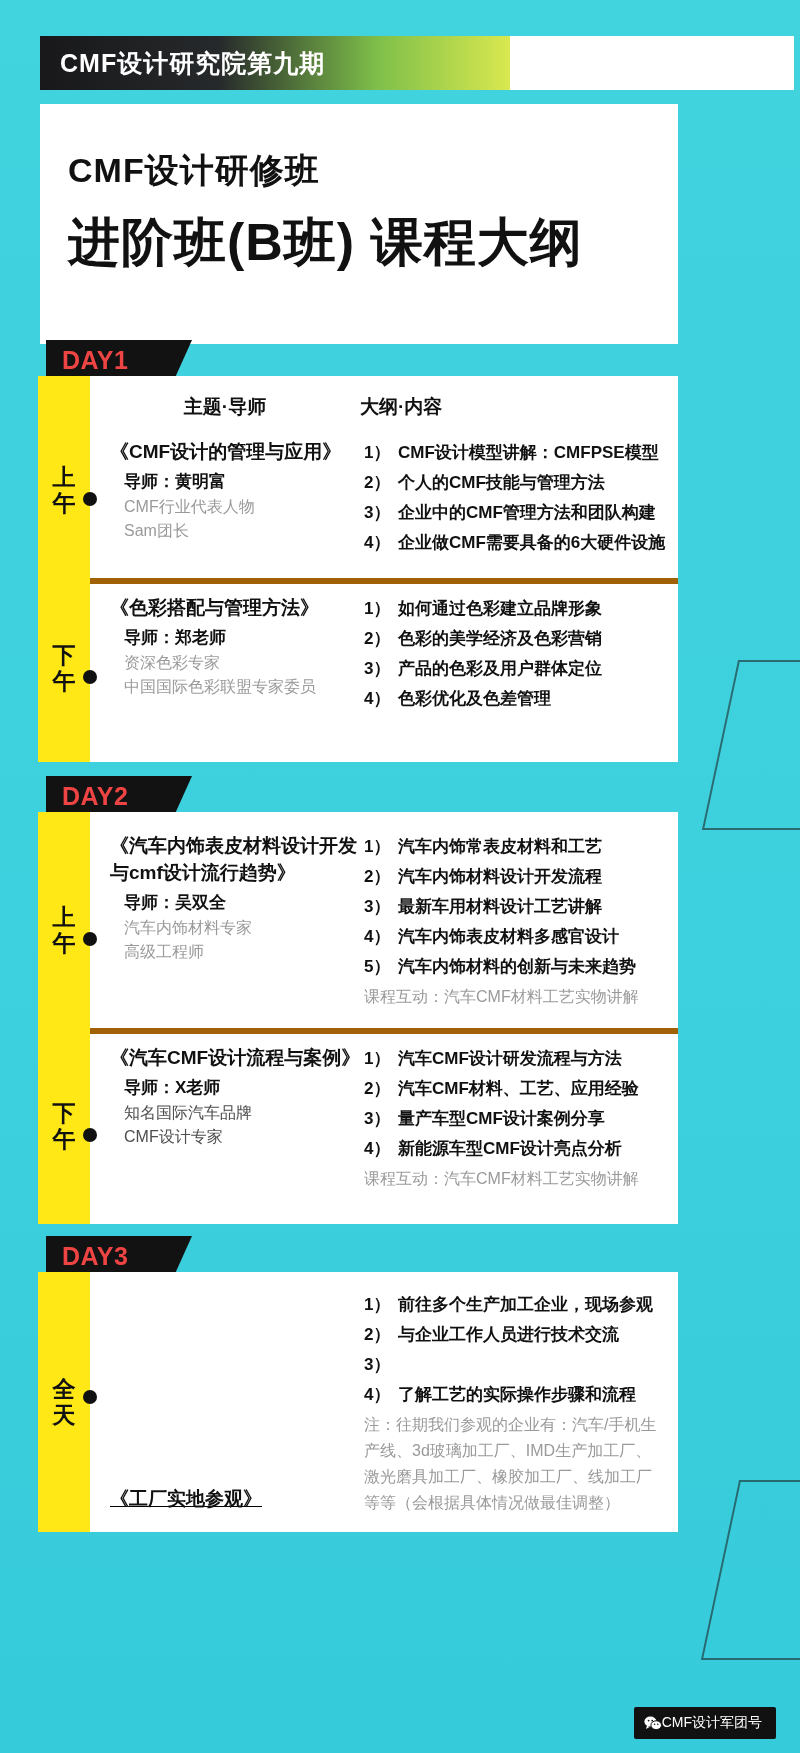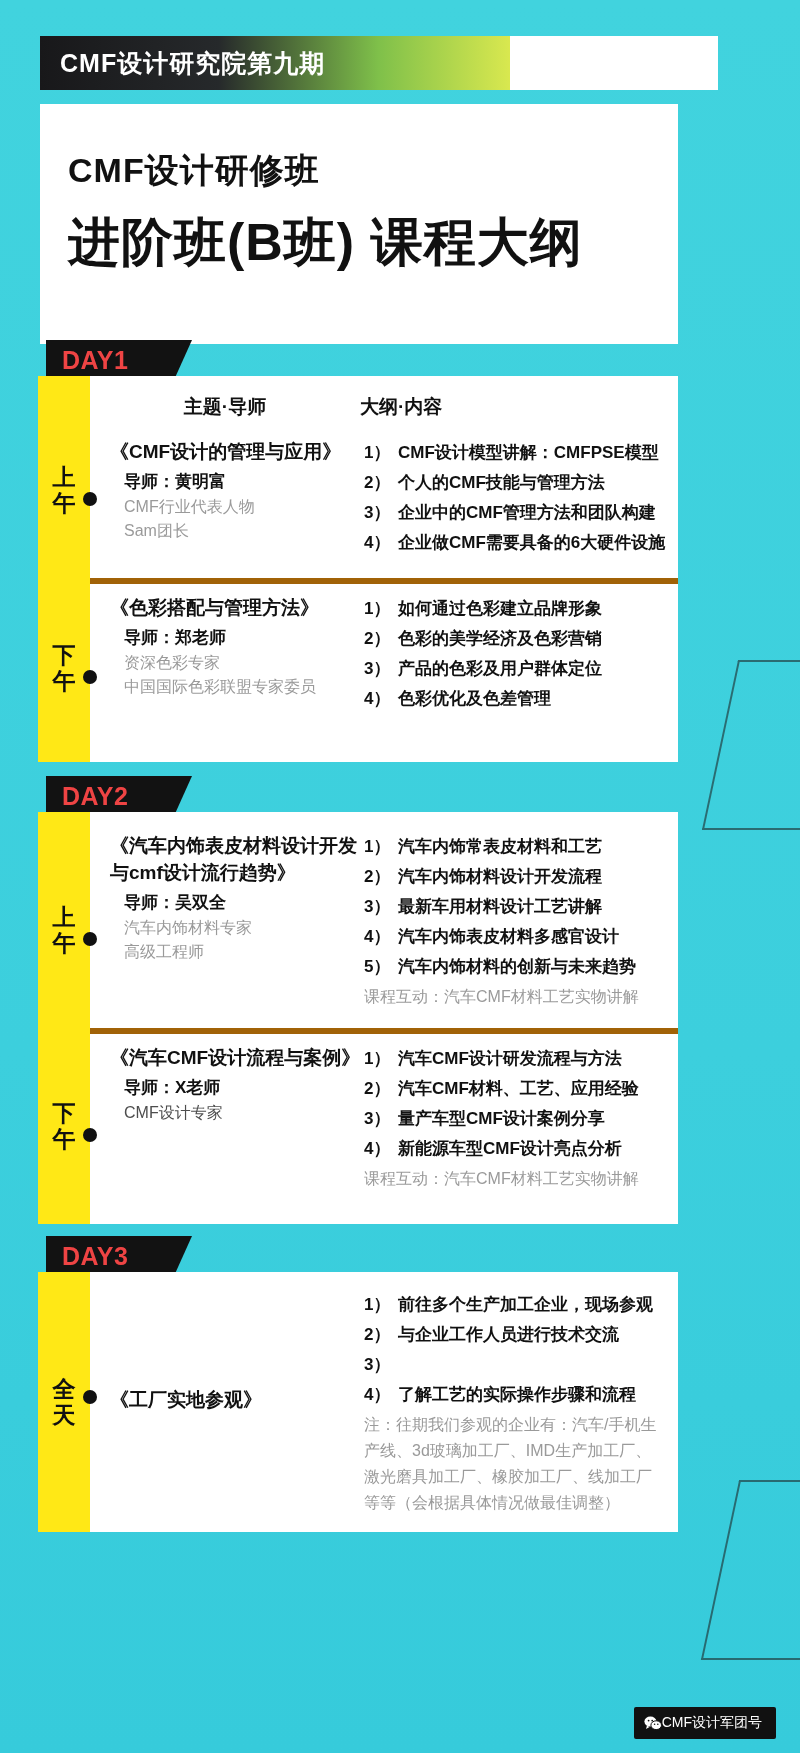--- a/index.html
+++ b/index.html
@@ -23,21 +23,21 @@
     border: 2px solid #1b1b1b;
     opacity: .55;
   }
   .deco1 { right: -40px; top: 660px; width: 120px; height: 170px; transform: skewX(-12deg); border-right: none;}
   .deco2 { right: -50px; top: 1480px; width: 130px; height: 180px; transform: skewX(-12deg); border-right:none;}
 
   
   .ribbon {
     position: absolute;
     left: 40px; top: 36px;
-    width: 678px; height: 54px;
+    width: 754px; height: 54px;
     background: #ffffff;
     display: flex;
     align-items: stretch;
   }
   .ribbon-grad {
     width: 470px;
     background: linear-gradient(90deg, #18181a 0%, #26292b 38%, #7fc04a 72%, #d9e84f 100%);
     display: flex;
     align-items: center;
     padding-left: 20px;
@@ -340,20 +340,21 @@
               </li>
           </ul>
           <div class="note">课程互动：汽车CMF材料工艺实物讲解</div>
         </div>
       </div>
 
       <div class="row sep" style="margin-top:6px;">
         <div class="left-col">
           <div class="topic">《汽车CMF设计流程与案例》</div>
           <div class="teacher">导师：X老师</div>
+          <div class="meta dark">知名国际汽车品牌</div>
           <div class="meta dark">CMF设计专家</div>
         </div>
         <div class="right-col">
           <ul class="olist">
             <li>
                 <span class="num">1）</span>
                 <span>汽车CMF设计研发流程与方法</span>
               </li>
             <li>
                 <span class="num">2）</span>
@@ -377,21 +378,21 @@
   <div class="day-tab" style="top:1236px;">
     <span>DAY3</span>
   </div>
   <div class="card" style="top:1272px; height:260px;">
     <div class="ybar">
       <div class="vlabel" style="top:104px;">全<br>天</div>
       <div class="dot" style="top:118px;"></div>
     </div>
     <div class="cbody">
       <div class="row" style="padding-top:18px;">
-        <div class="left-col" style="display:flex; align-items:flex-start;">
+        <div class="left-col" style="display:flex; align-items:flex-end;text-decoration:underline;">
           <div class="topic" style="margin-top:96px;">《工厂实地参观》</div>
         </div>
         <div class="right-col">
           <ul class="olist">
             <li>
                 <span class="num">1）</span>
                 <span>前往多个生产加工企业，现场参观</span>
               </li>
             <li>
                 <span class="num">2）</span>

